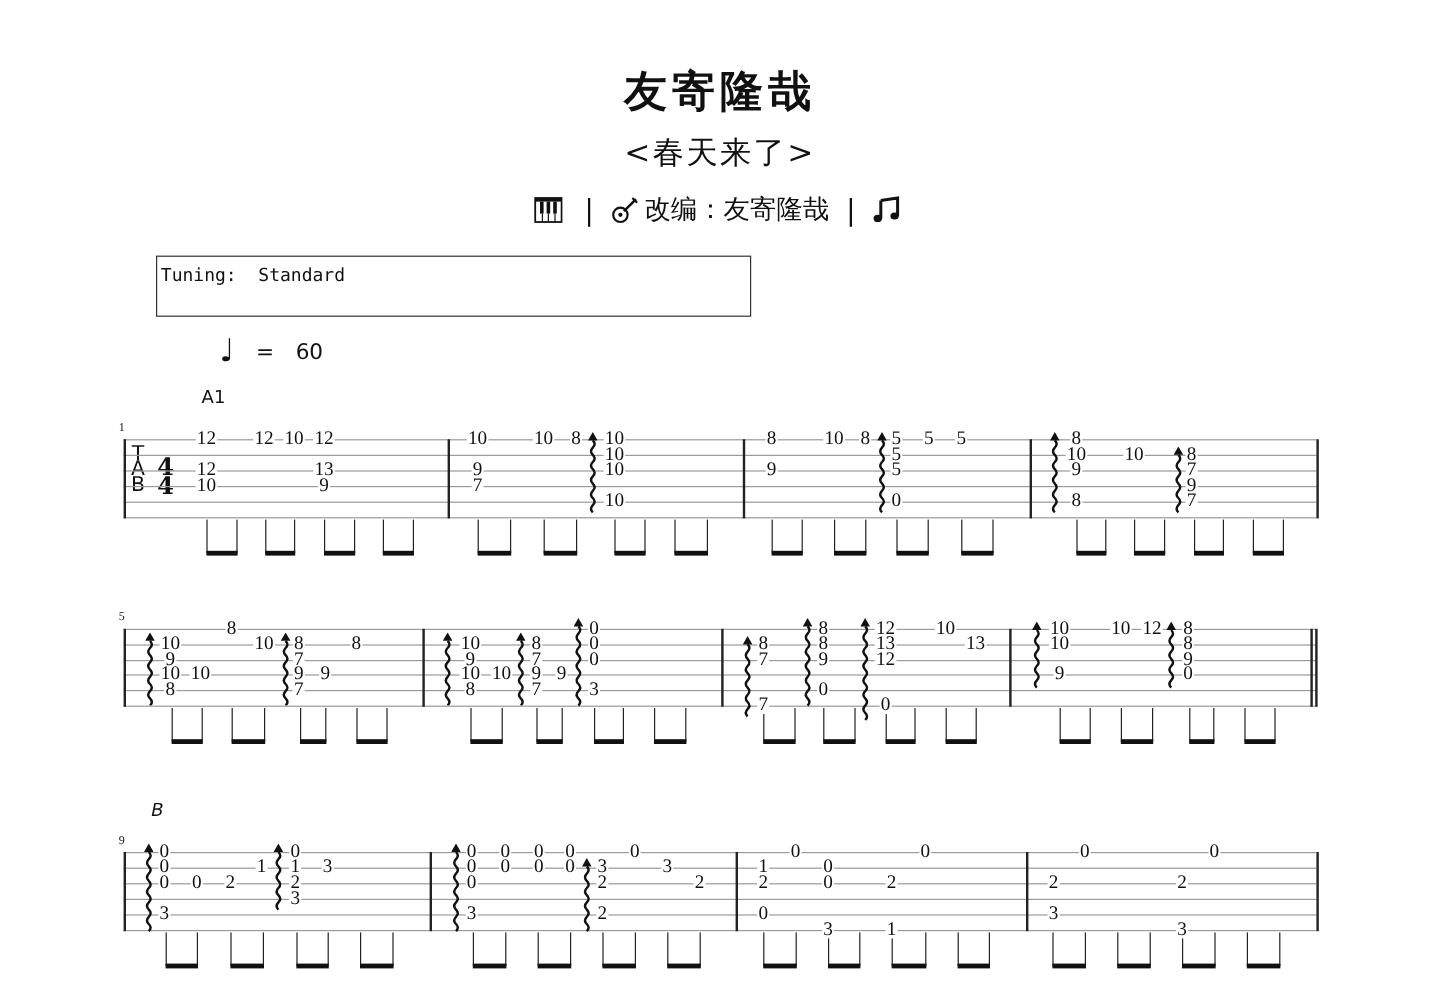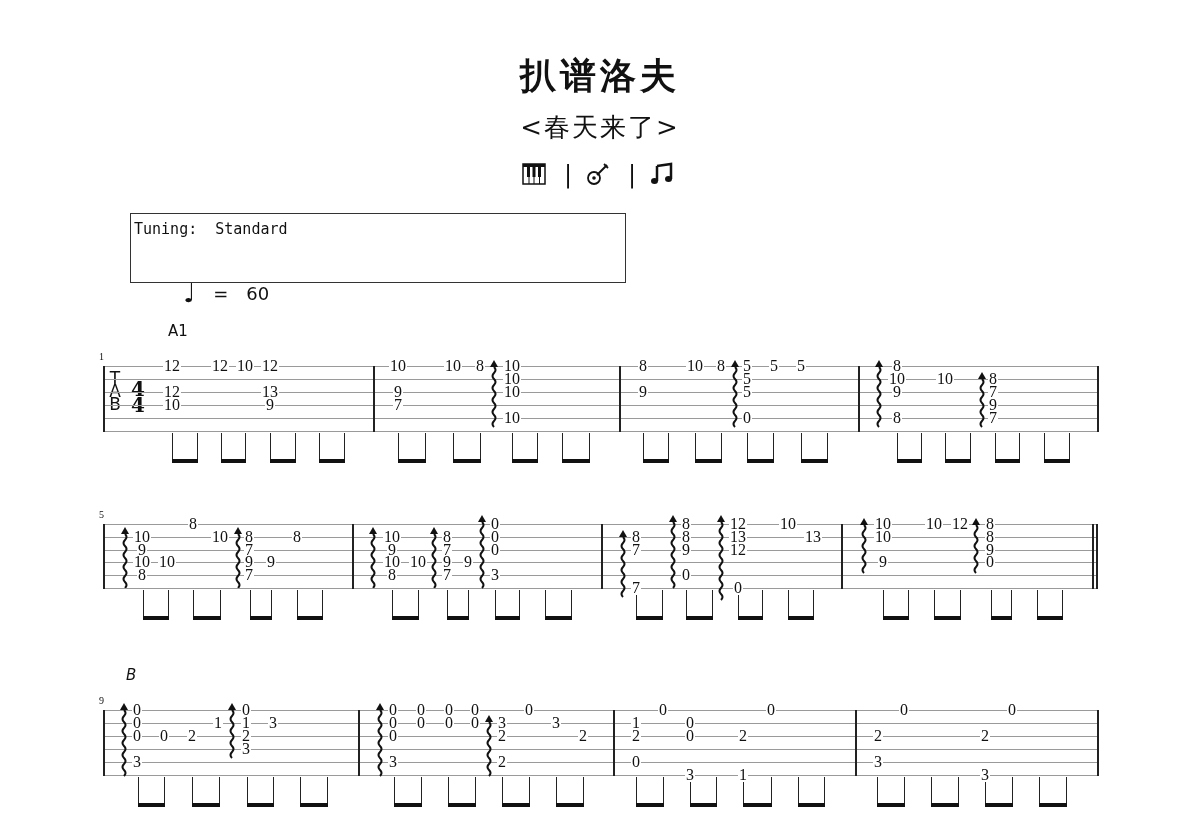--- a/index.html
+++ b/index.html
@@ -3,57 +3,58 @@
 <meta charset="utf-8">
 <style>
   html, body { margin:0; padding:0; background:#ffffff; }
   body { width:1200px; height:831px; position:relative; overflow:hidden; font-family:"Liberation Serif", serif; color:#111; }
   .abs { position:absolute; }
   .title { left:0; width:1200px; top:52px; text-align:center; font-family:"DejaVu Serif", serif; font-size:36px; font-weight:bold; letter-spacing:4px; }
   .subtitle { left:0; width:1200px; top:110px; text-align:center; font-family:"DejaVu Serif", serif; font-size:26px; letter-spacing:2px; }
   .credits { left:0; width:1200px; top:160px; display:flex; justify-content:center; align-items:center; font-family:"DejaVu Serif", serif; font-size:22px; }
   .credits .sep { margin:0 14px; font-size:24px; }
   .credits .ic { display:inline-block; width:24px; height:24px; margin-right:4px; vertical-align:middle; }
-  .tuning-box { left:130px; top:213px; width:496px; height:70px; border:1.5px solid #333; font-family:"DejaVu Sans Mono", monospace; font-size:15px; box-sizing:border-box; padding:4px 3px; line-height:22px; }
+  .tuning-box { left:130px; top:213px; width:496px; height:51px; border:1.5px solid #333; font-family:"DejaVu Sans Mono", monospace; font-size:15px; box-sizing:border-box; padding:4px 3px; line-height:22px; }
   .tempo { left:183px; top:278px; font-family:"DejaVu Sans", sans-serif; font-size:18px; display:flex; align-items:center; gap:18px; }
   .section-mark { font-family:"DejaVu Sans", sans-serif; font-size:15px; }
   .line { position:absolute; height:1px; background:#9a9a9a; }
   .bar { position:absolute; width:1.5px; background:#222; }
   .num { position:absolute; font-family:"Liberation Serif", serif; font-size:16px; line-height:14px; background:#fff; padding:0 1px; transform:translate(-50%,-50%); }
   .measure-num { position:absolute; font-family:"Liberation Serif", serif; font-size:10px; }
   .stem { position:absolute; width:1.3px; background:#222; }
   .beam { position:absolute; height:4px; background:#111; }
   .tab-clef { position:absolute; font-family:"DejaVu Sans", sans-serif; font-size:17px; line-height:13px; text-align:center; width:16px; }
   .timesig { position:absolute; font-family:"DejaVu Serif", serif; font-weight:bold; font-size:20px; line-height:16px; }
   .arp { position:absolute; width:8px; }
 </style>
 </head>
 <body>
 
-<div class="abs title">扒谱洛夫</div>
+<div class="abs title">友寄隆哉</div>
 <div class="abs subtitle">&lt;春天来了&gt;</div>
 
 <div class="abs credits">
   <svg class="ic" viewBox="0 0 24 24">
       <rect x="1" y="2" width="22" height="20" fill="#fff" stroke="#111" stroke-width="1.5"></rect>
       <rect x="1" y="2" width="22" height="3" fill="#111"></rect>
       <rect x="5" y="5" width="3" height="10" fill="#111"></rect>
       <rect x="10.5" y="5" width="3" height="10" fill="#111"></rect>
       <rect x="16" y="5" width="3" height="10" fill="#111"></rect>
       <line x1="7" y1="15" x2="7" y2="22" stroke="#111"></line>
       <line x1="12" y1="15" x2="12" y2="22" stroke="#111"></line>
       <line x1="17.5" y1="15" x2="17.5" y2="22" stroke="#111"></line>
     </svg>
   <span class="sep">|</span>
   <svg class="ic" viewBox="0 0 24 24">
       <ellipse cx="8" cy="16" rx="6" ry="6" fill="none" stroke="#111" stroke-width="1.8"></ellipse>
       <circle cx="8" cy="16" r="1.8" fill="#111"></circle>
       <line x1="11" y1="13" x2="21" y2="3" stroke="#111" stroke-width="2"></line>
       <line x1="18" y1="2" x2="22" y2="6" stroke="#111" stroke-width="1.8"></line>
     </svg>
+  <span>改编：友寄隆哉</span>
   <span class="sep">|</span>
   <svg class="ic" viewBox="0 0 24 24">
       <path d="M7 4 L21 2 L21 17" fill="none" stroke="#111" stroke-width="2.5"></path>
       <line x1="7" y1="4" x2="7" y2="19" stroke="#111" stroke-width="2.5"></line>
       <ellipse cx="4.5" cy="19" rx="3.5" ry="3" fill="#111"></ellipse>
       <ellipse cx="18.5" cy="17" rx="3.5" ry="3" fill="#111"></ellipse>
     </svg>
 </div>
 
 <div class="abs tuning-box">

